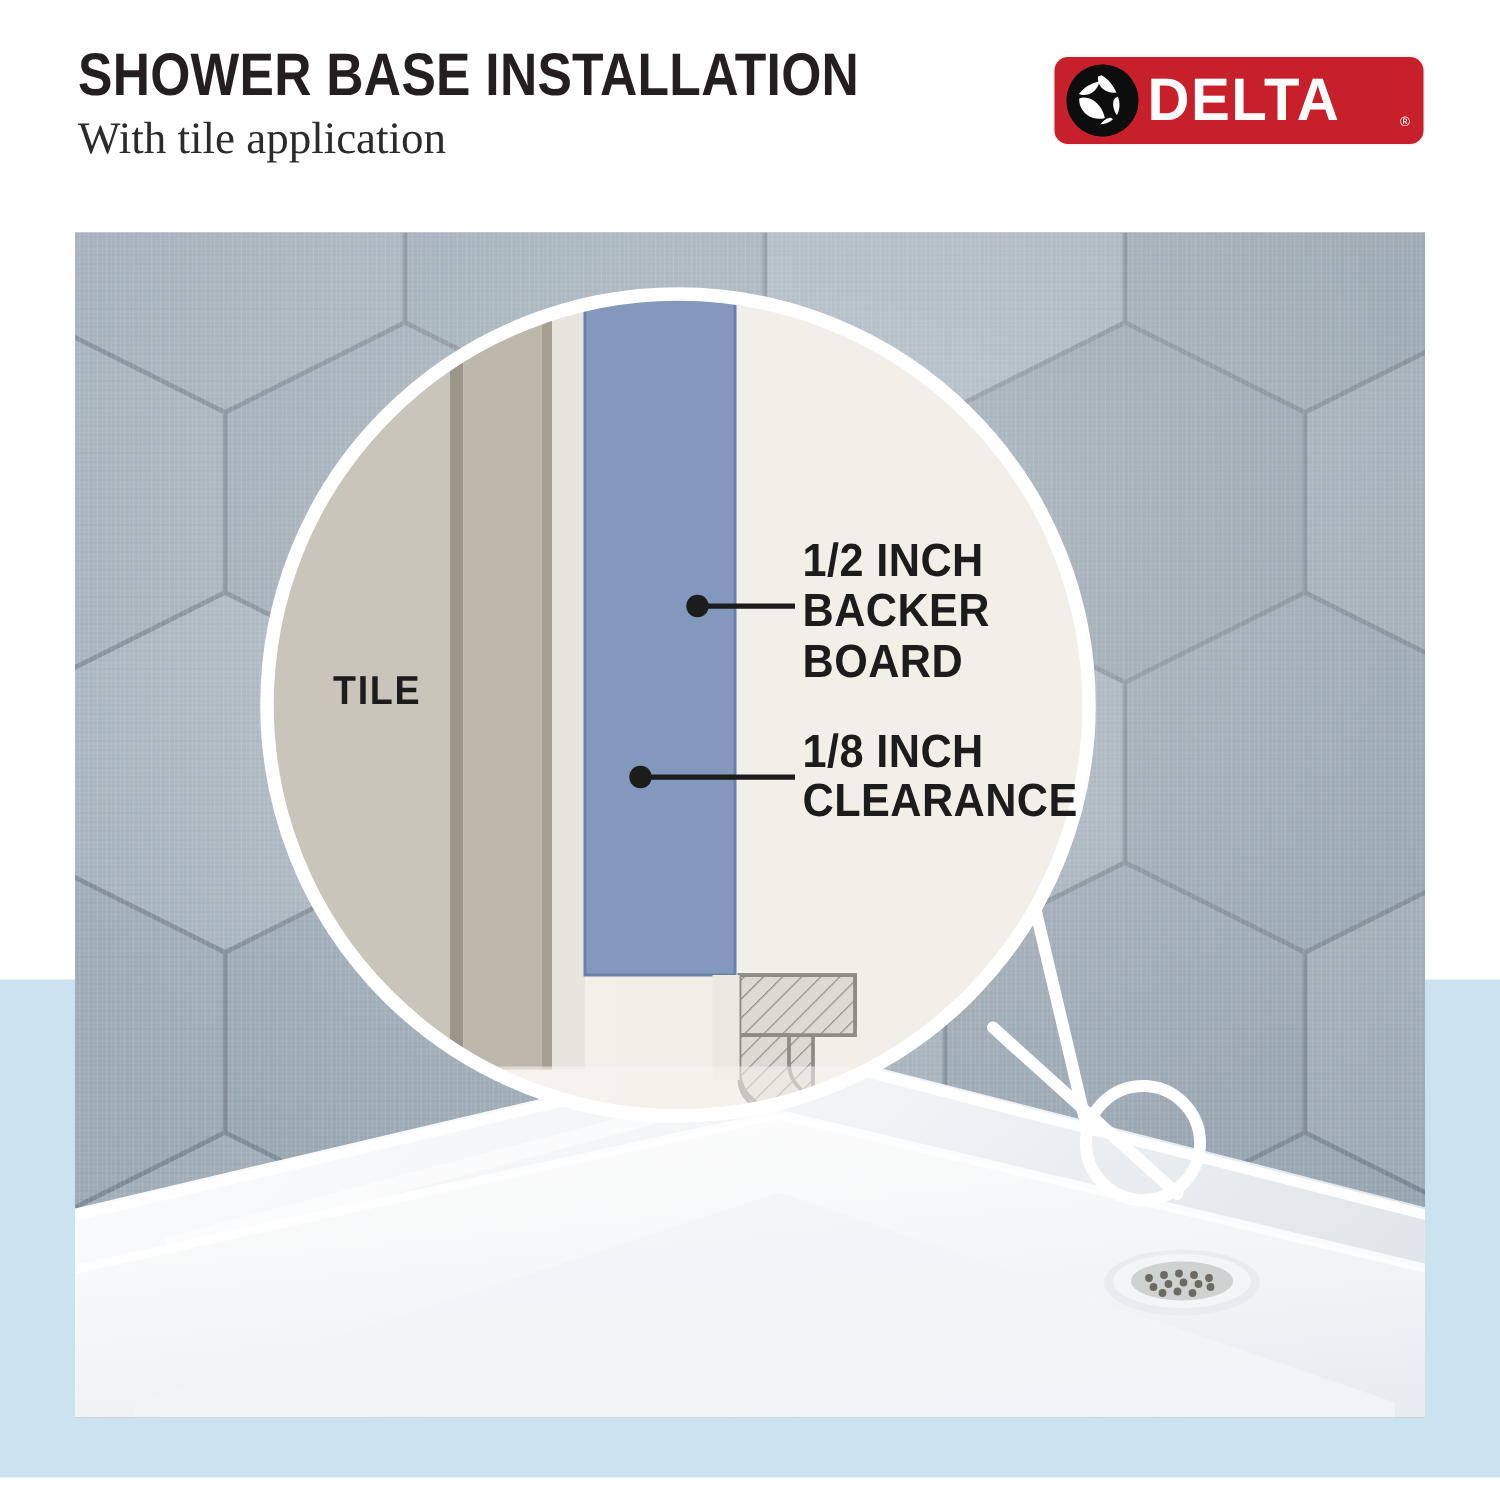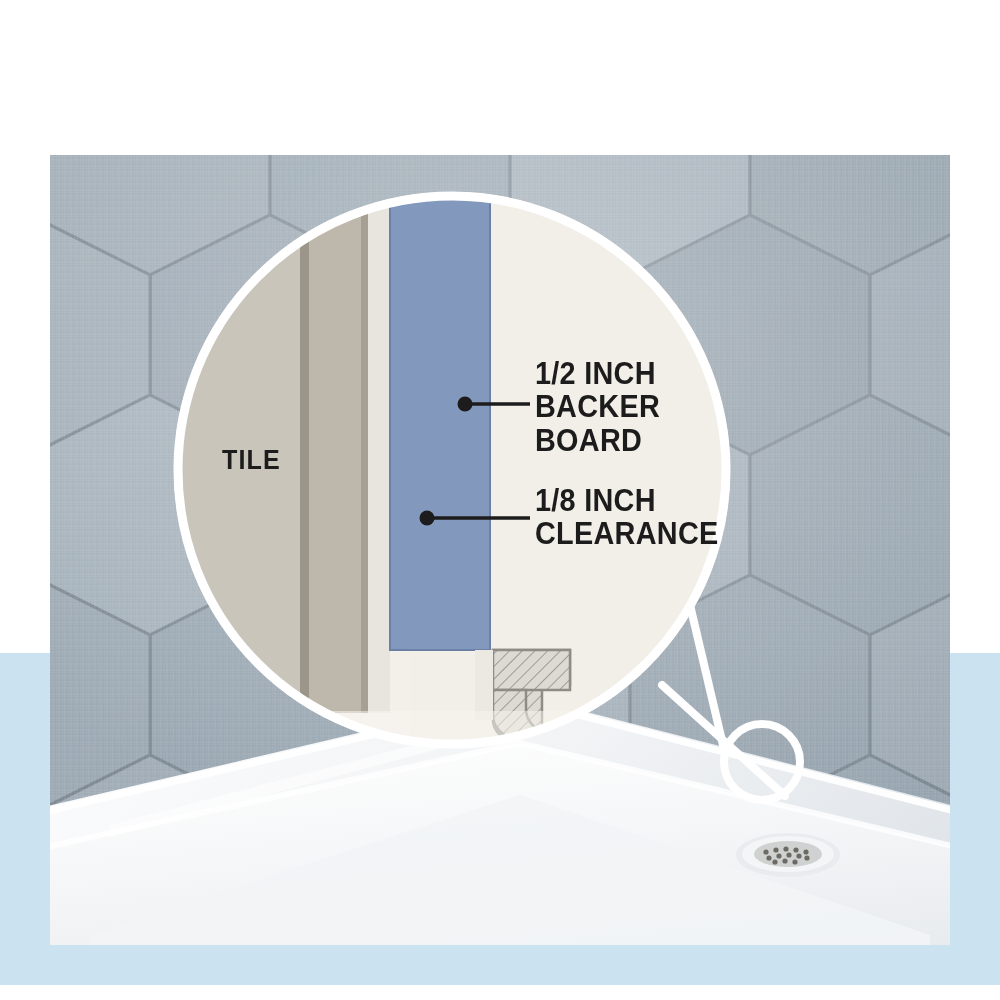--- a/index.html
+++ b/index.html
@@ -82,20 +82,39 @@
   .callout-clearance{left:535px;top:484px;font-size:31px;}
   .callout-tile{
     left:222px;top:446px;font-size:27px;letter-spacing:1.2px;
   }
 </style>
 </head>
 <body>
 
 <div id="stage">
 
+  <div class="header">
+    <div class="title">SHOWER BASE INSTALLATION</div>
+    <div class="subtitle">With tile application</div>
+
+    <div class="logo">
+      <div class="logo-mark">
+        <svg viewBox="0 0 48 48" xmlns="http://www.w3.org/2000/svg">
+          <circle cx="24" cy="24" r="24" fill="#0d0d0d"></circle>
+          <path d="M23.4 7.2 C27.6 9.5 31.2 13.9 33.2 18.6 C30.6 19.4 26.9 18.3 24.2 16.2 C21.6 14.1 20.6 10.5 21.0 8.0 Z" fill="#ffffff"></path>
+          <path d="M9.0 18.9 C12.0 15.0 16.9 12.2 21.8 11.3 C21.7 14.0 19.6 17.2 16.6 19.0 C13.6 20.8 10.2 20.5 8.3 19.6 Z" fill="#ffffff"></path>
+          <path d="M8.5 22.6 C11.0 21.6 14.8 22.0 17.8 23.8 C21.6 26.1 24.5 30.6 25.6 35.6 C22.0 36.9 17.0 36.2 13.4 33.3 C10.0 30.6 8.2 26.2 8.5 22.6 Z" fill="#ffffff"></path>
+          <path d="M34.3 21.5 C35.8 25.4 35.7 30.2 33.6 33.8 C31.9 31.8 30.8 28.2 31.2 24.9 C31.5 22.8 32.8 21.6 34.3 21.5 Z" fill="#ffffff"></path>
+          <path d="M30.9 36.6 C28.7 38.5 25.6 39.7 22.6 39.9 C24.0 37.7 26.2 36.0 28.4 35.6 C29.6 35.4 30.5 35.9 30.9 36.6 Z" fill="#ffffff"></path>
+        </svg>
+      </div>
+      <div class="logo-word">DELTA</div>
+      <div class="logo-tm">®</div>
+    </div>
+  </div>
 
   <div class="blue-band"></div>
 
   <div class="photo">
     <svg width="900" height="790" viewBox="0 0 900 790" xmlns="http://www.w3.org/2000/svg">
       <defs>
 
         <pattern id="linen" width="6" height="6" patternUnits="userSpaceOnUse">
           <rect width="6" height="6" fill="none"></rect>
           <path d="M0 0 V6 M3 0 V6" stroke="#ffffff" stroke-opacity=".10" stroke-width="1"></path>

